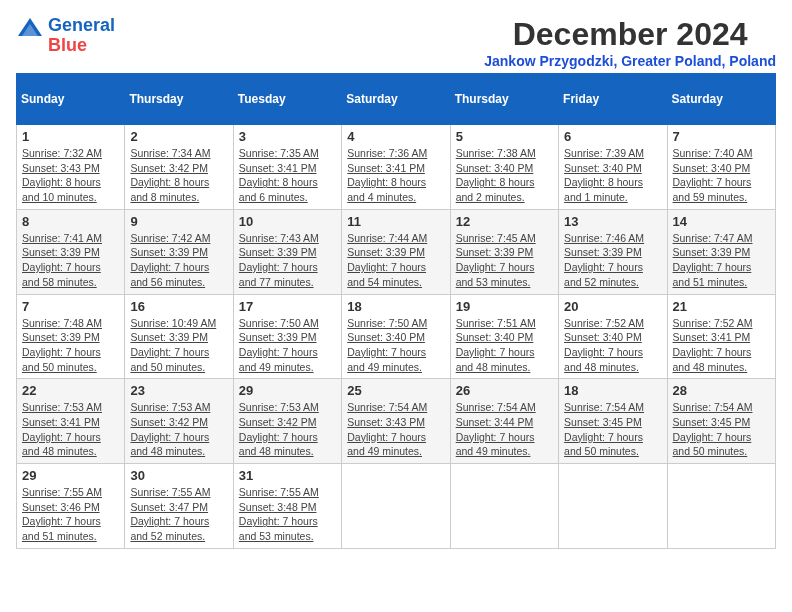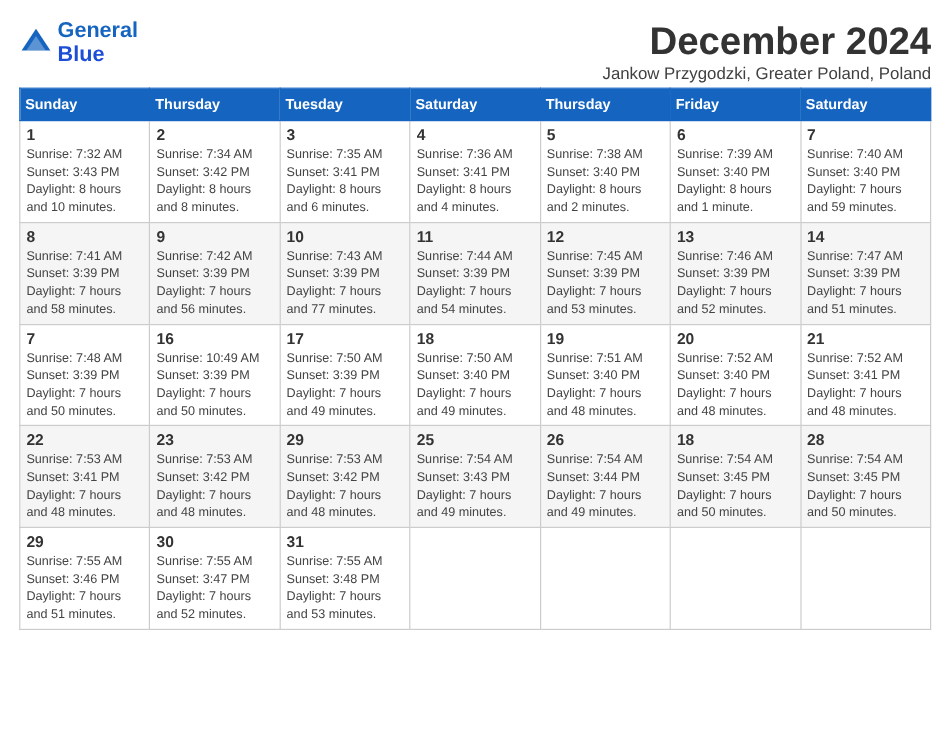--- a/index.html
+++ b/index.html
@@ -11,57 +11,57 @@
       padding: 16px;
     }
     .header {
       display: flex;
       align-items: flex-start;
       justify-content: space-between;
       margin-bottom: 4px;
     }
     .logo {
       display: flex;
-      align-items: center;
       gap: 4px;
     }
     .logo-text {
       font-size: 18px;
       font-weight: bold;
       color: #333;
       line-height: 1.1;
     }
     .logo-text span {
       color: #1565c0;
     }
     .logo-icon {
       width: 28px;
       height: 28px;
     }
     .title-block {
-      text-align: right;
+      text-align: center;
     }
     .month-title {
       font-size: 32px;
       font-weight: bold;
       color: #333;
     }
     .location-title {
       font-size: 14px;
-      color: #404040;
+      color: #1d4ed8;
+      font-weight: bold;
     }
     .calendar {
       width: 100%;
       border-collapse: collapse;
       font-size: 11px;
     }
     .calendar th {
       background: #1565c0;
       color: #fff;
-      padding: 6px 4px;
+      padding: 18px 4px;
       text-align: left;
       font-size: 12px;
       font-weight: bold;
       border: 1px solid #1565c0;
     }
     .calendar td {
       border: 1px solid #ccc;
       vertical-align: top;
       padding: 4px 5px;
       width: 108px;
@@ -75,37 +75,38 @@
       font-size: 13px;
       font-weight: bold;
       color: #333;
       display: block;
       margin-bottom: 2px;
     }
     .day-info {
       color: #444;
       line-height: 1.4;
       font-size: 10.5px;
+      text-decoration: underline;
     }
     .empty-cell {
       background: #f9f9f9;
     }
   </style>
 </head>
 <body>
 
 <div class="header">
   <div class="logo">
     <svg class="logo-icon" viewBox="0 0 28 28" xmlns="http://www.w3.org/2000/svg">
       <polygon points="14,2 26,20 2,20" fill="#1565c0"></polygon>
       <polygon points="14,8 22,20 6,20" fill="#fff" opacity="0.3"></polygon>
     </svg>
     <div class="logo-text">
       <span>General</span><br>
-      <span style="color:#1d4ed8;">Blue</span>
+      <span style="color:#ef4444;">Blue</span>
     </div>
   </div>
   <div class="title-block">
     <div class="month-title">December 2024</div>
     <div class="location-title">Jankow Przygodzki, Greater Poland, Poland</div>
   </div>
 </div>
 
 <table class="calendar">
   <thead>

